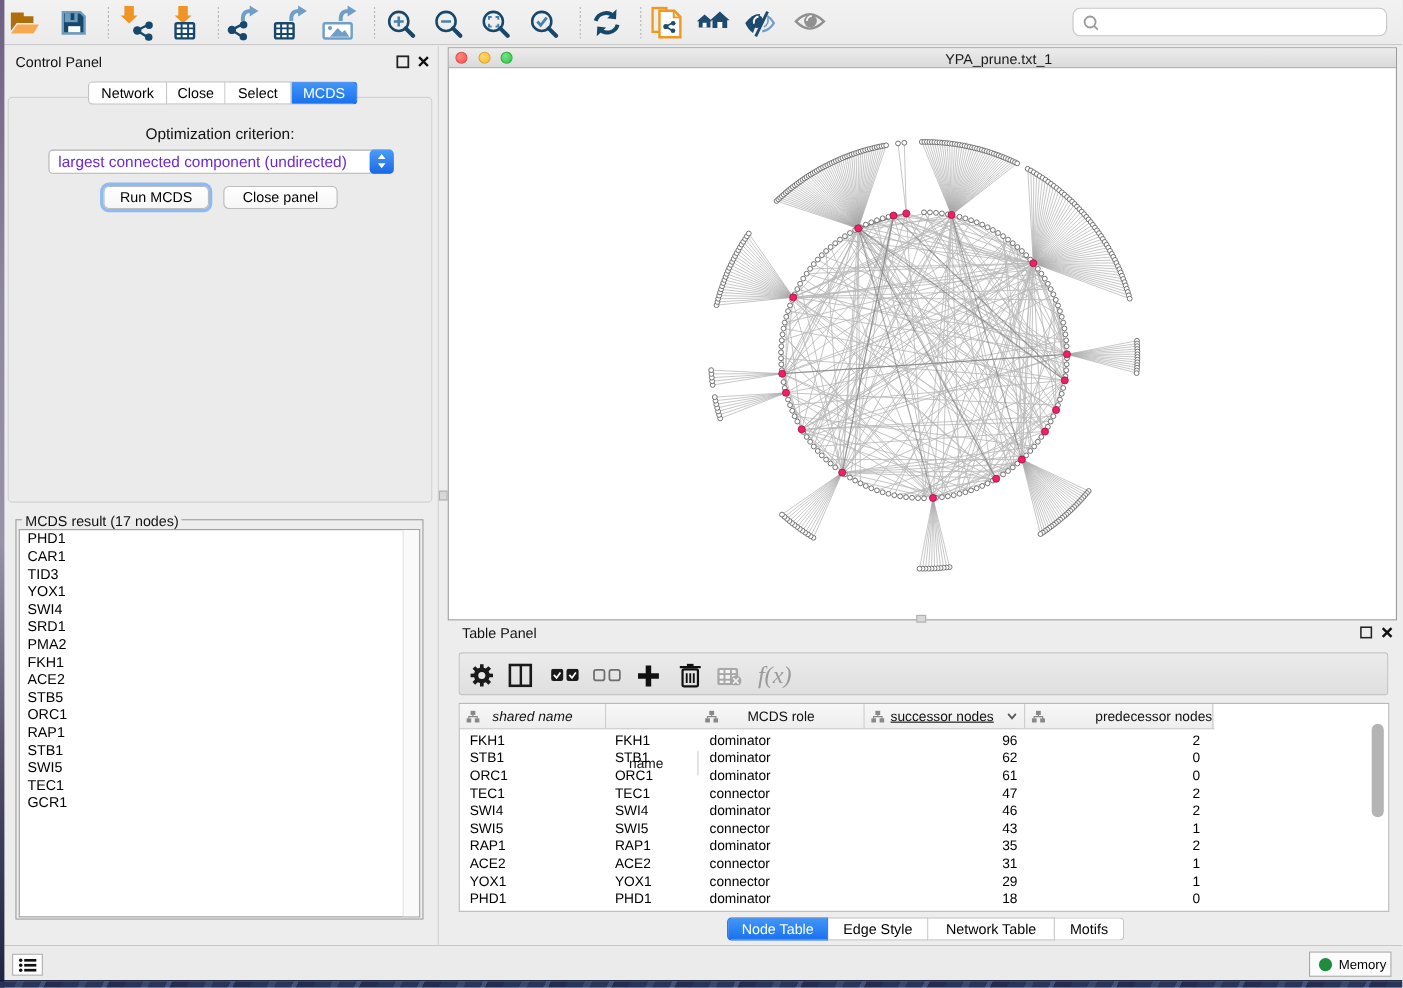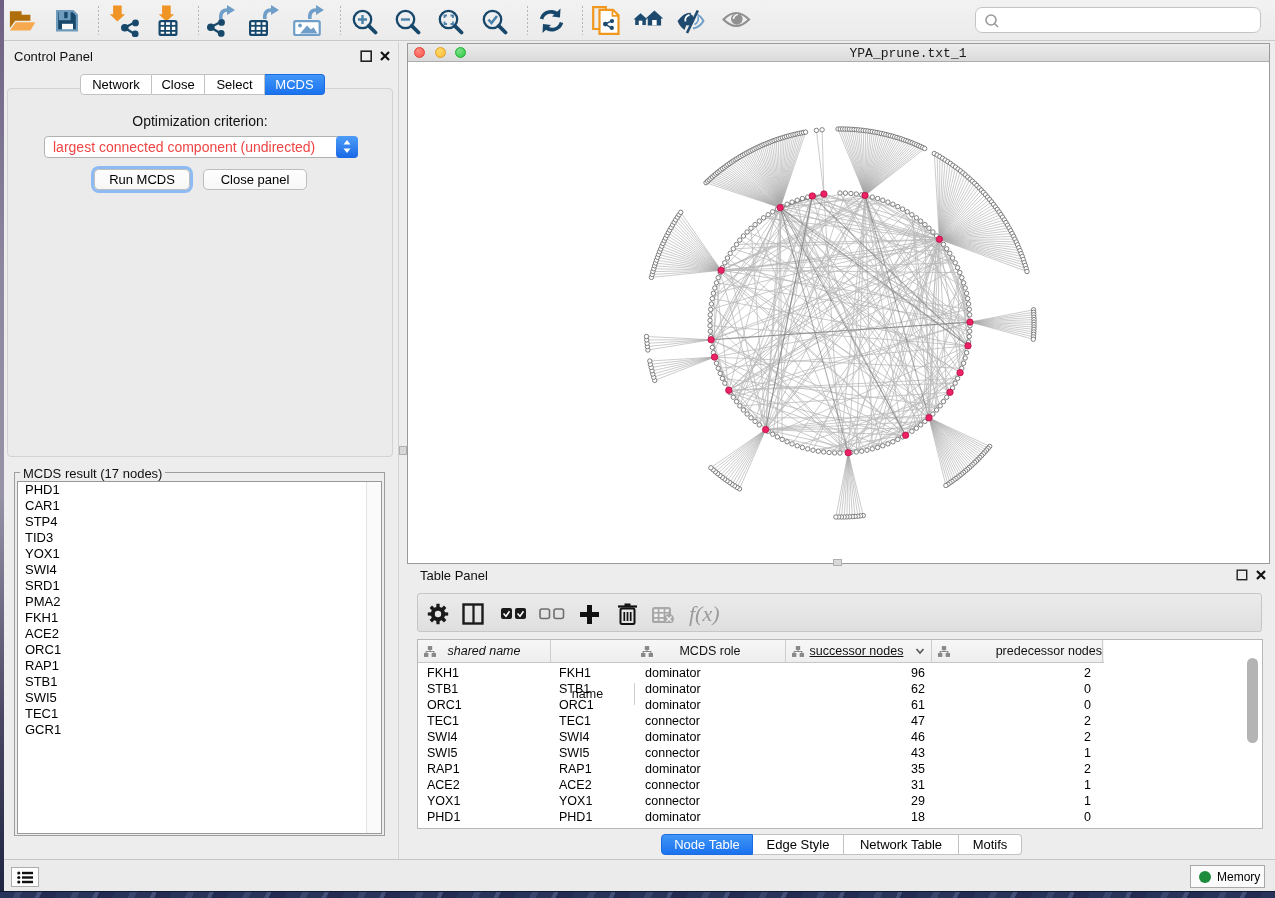--- a/index.html
+++ b/index.html
@@ -16,38 +16,38 @@
 
 #cp-title { left:14px; top:49px; font-size:13px; color:#111; }
 
 .seg { position:absolute; display:flex; font-size:13px; }
 .seg .t { border:1px solid #c2c2c2; border-left:none; background:#fff; color:#000; display:flex; align-items:center; justify-content:center; }
 .seg .t.first { border-left:1px solid #c2c2c2; border-radius:4px 0 0 4px; }
 .seg .t.last { border-radius:0 4px 4px 0; }
 .seg .t.sel { background:linear-gradient(180deg,#4196f7,#1a72ee); border-color:#1a6ce0; color:#fff; }
 #cp-inner { left:7px; top:88px; width:386px; height:369px; border:1px solid #d2d2d2; border-radius:4px; background:#ebebeb; }
 #opt-label { left:0; top:113px; width:400px; text-align:center; font-size:14px; color:#111; }
-#dropdown { left:44px; top:136px; width:314px; height:22px; background:#fff; border:1px solid #b2b2b2; border-radius:4px; font-size:14px; color:#ef4444; line-height:21px; padding-left:8px; }
+#dropdown { left:44px; top:136px; width:314px; height:22px; background:#fff; border:1px solid #b2b2b2; border-radius:4px; font-size:14px; color:#6d28d9; line-height:21px; padding-left:8px; }
 #dd-btn { right:-1px; top:-1px; width:22px; height:22px; border-radius:4px; background:linear-gradient(180deg,#4d9df8,#1967e6); position:absolute; }
 .btn { position:absolute; background:linear-gradient(180deg,#ffffff,#f6f6f6); border:1px solid #bdbdbd; border-radius:5px; font-size:13px; color:#000; display:flex; align-items:center; justify-content:center; }
 #run-btn { left:94px; top:169px; width:96px; height:21px; box-shadow:0 0 0 3px rgba(110,170,245,.75); }
 #close-btn { left:203px; top:169px; width:104px; height:21px; }
 
 #fieldset { left:14px; top:472px; width:371px; height:364px; border:1px solid #9d9d9d; }
 #fs-legend { left:20px; top:466px; background:#ededed; padding:0 3px; font-size:13px; color:#111; }
 #mcds-list { left:17px; top:481px; width:365px; height:353px; background:#fff; border:1px solid #999; font-size:13px; color:#000; }
 #mcds-list div { height:16px; line-height:16px; padding-left:7px; }
 #mcds-scroll { left:366px; top:482px; width:15px; height:351px; background:#fafafa; border-left:1px solid #e3e3e3; }
 
 #cp-edge { left:398px; top:42px; width:1px; height:817px; background:#d2d2d2; }
 #vsplit-handle { left:399px; top:446px; width:8px; height:9px; background:#d8d8d8; border:1px solid #b0b0b0; }
 #hsplit-handle { left:833px; top:559px; width:9px; height:7px; background:#d8d8d8; border:1px solid #b0b0b0; }
 
 #net-win { left:407px; top:43px; width:863px; height:521px; border:1px solid #9a9a9a; background:#fff; }
-#net-title { left:0; top:0; width:861px; height:18px; background:linear-gradient(180deg,#ececec,#dadada); border-bottom:1px solid #adadad; position:absolute;font-family:Liberation Mono, monospace; }
+#net-title { left:0; top:0; width:861px; height:18px; background:linear-gradient(180deg,#ececec,#dadada); border-bottom:1px solid #adadad; position:absolute; }
 .light { position:absolute; top:2.5px; width:11px; height:11px; border-radius:50%; }
 #net-title-text { position:absolute; top:2px; left:390px; width:220px; text-align:center; font-size:13px; color:#1a1a1a; }
 #net-canvas { position:absolute; left:2px; top:19px; }
 
 #tp-title { left:420px; top:568px; font-size:13px; color:#111; }
 #tp-toolbar { left:417px; top:593px; width:845px; height:39px; background:linear-gradient(180deg,#ebebeb,#dfdfdf); border:1px solid #c6c6c6; border-radius:3px; }
 #tbl { left:417px; top:639px; width:846px; height:190px; background:#fff; border:1px solid #b9b9b9; }
 #tbl-head { position:absolute; left:0; top:0; height:23px; width:686px; background:linear-gradient(180deg,#f7f7f7,#eeeeee); border-bottom:1px solid #c6c6c6; font-size:12.5px; color:#111; }
 .hcell { position:absolute; top:0; height:22px; border-right:1px solid #cdcdcd; display:flex; align-items:center; justify-content:center; white-space:nowrap; }
 .tcell { position:absolute; font-size:12.5px; color:#000; height:16px; line-height:16px; }
@@ -224,28 +224,28 @@
         <path d="M4.5 8.5 L8 4 L11.5 8.5 Z M4.5 12.5 L8 17 L11.5 12.5 Z" fill="#fff"></path>
       </svg>
     </div></div>
 <div class="btn" id="run-btn">Run MCDS</div>
 <div class="btn" id="close-btn">Close panel</div>
 <div class="abs" id="fieldset"></div>
 <div class="abs" id="fs-legend">MCDS result (17 nodes)</div>
 <div class="abs" id="mcds-list">
     <div>PHD1</div>
     <div>CAR1</div>
-    <div>STP4</div>
     <div>TID3</div>
     <div>YOX1</div>
     <div>SWI4</div>
     <div>SRD1</div>
     <div>PMA2</div>
     <div>FKH1</div>
     <div>ACE2</div>
+    <div>STB5</div>
     <div>ORC1</div>
     <div>RAP1</div>
     <div>STB1</div>
     <div>SWI5</div>
     <div>TEC1</div>
     <div>GCR1</div>
   </div>
 <div class="abs" id="mcds-scroll"></div>
 <div class="abs" id="cp-edge"></div>
 <div class="abs" id="vsplit-handle"></div>

